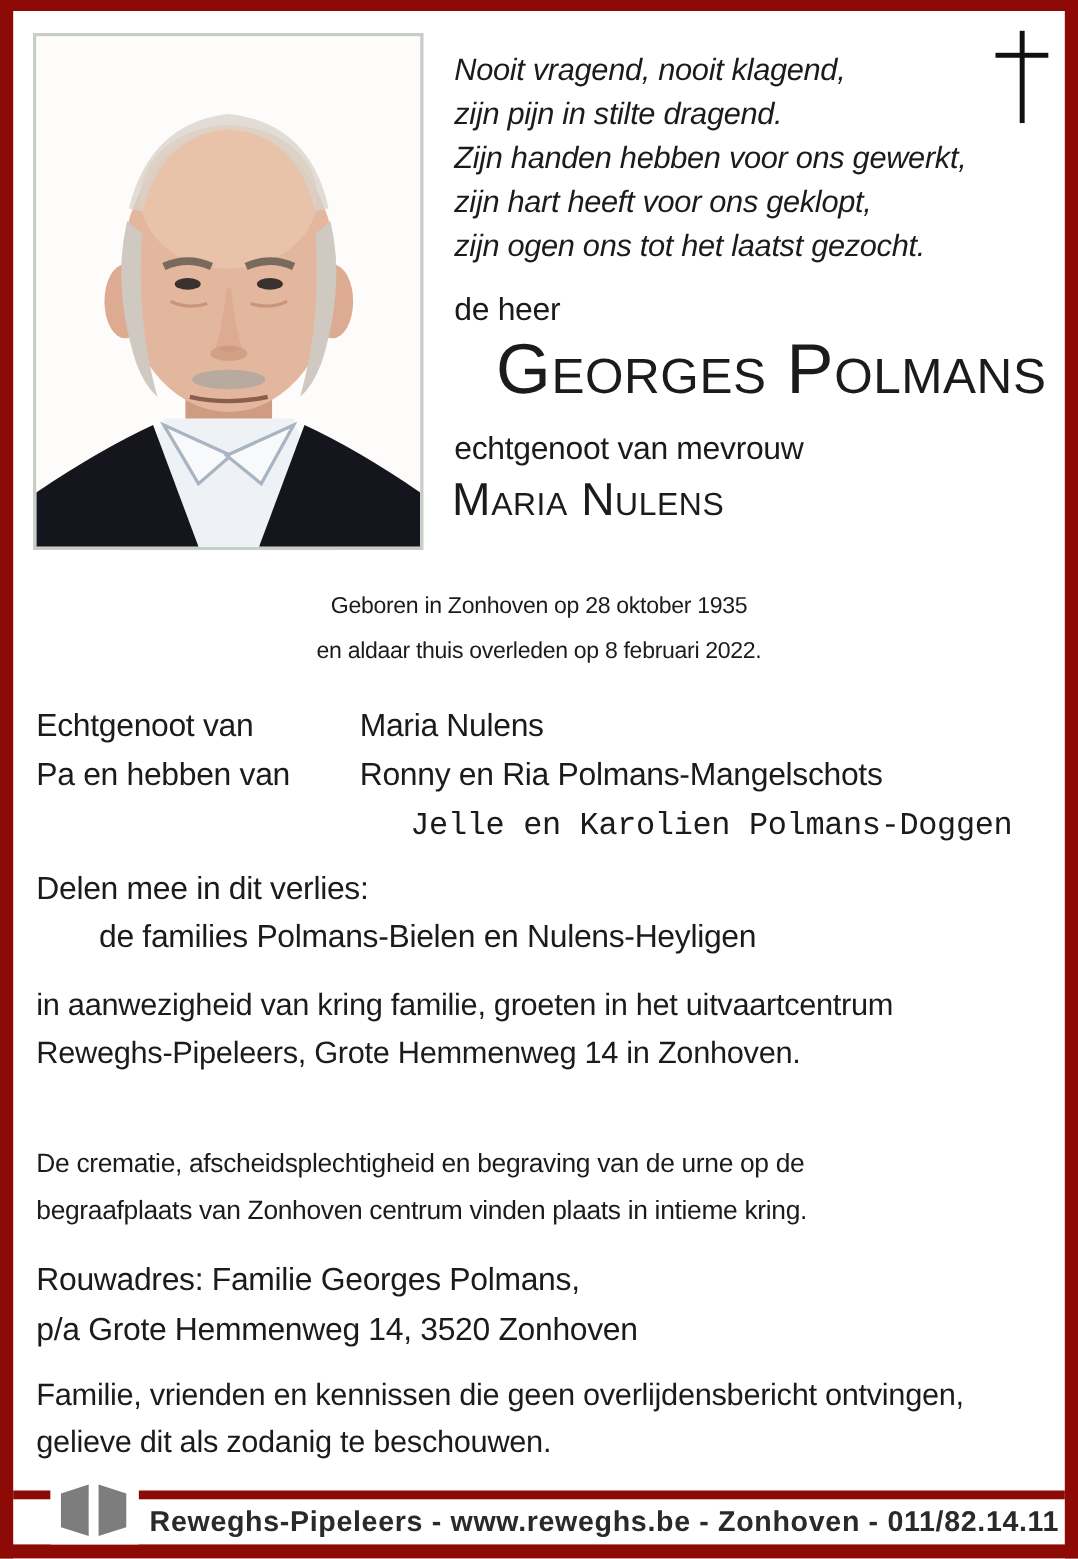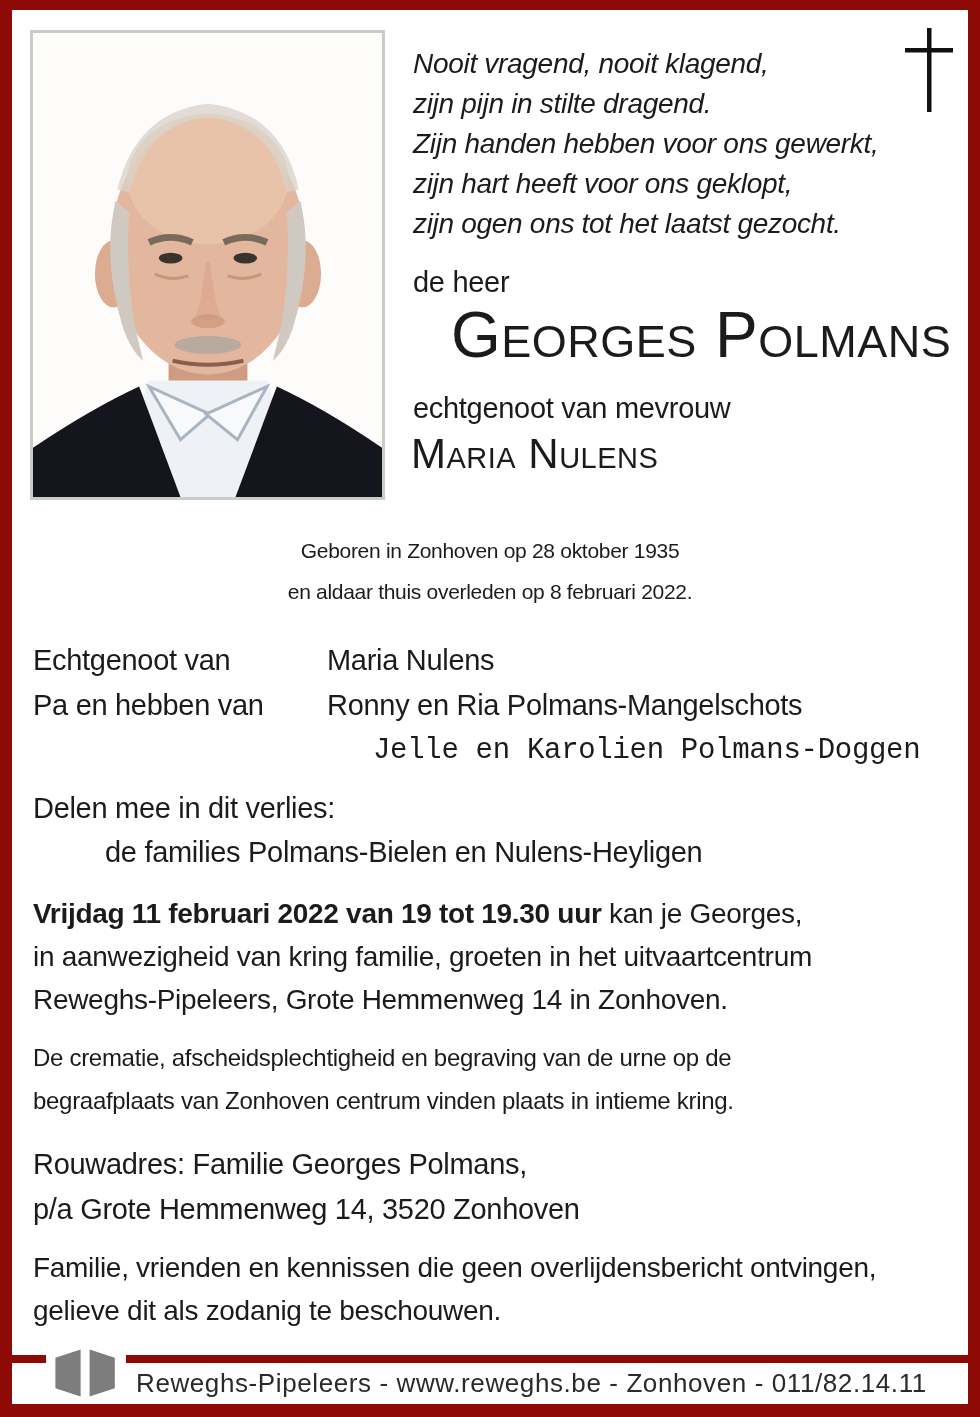--- a/index.html
+++ b/index.html
@@ -49,40 +49,40 @@
     text-align:center; font-size:21px; line-height:41px;
   }
 
   .relations { position:absolute; left:33px; top:638px; width:900px; font-size:29px; line-height:45px; }
   .rel-row { display:flex; }
   .rel-label { width:294px; flex:0 0 294px; }
   .rel-values { flex:1; }
   .rel-values .indent { margin-left:46px;font-family:Liberation Mono, monospace; }
 
   .condolence { position:absolute; left:33px; top:786px; width:900px; font-size:29px; line-height:44px; }
-  .condolence .indent { margin-left:72px; }
+  .condolence .indent { margin-left:57px; }
 
   .visitation { position:absolute; left:33px; top:892px; width:910px; font-size:28px; line-height:43px; }
   .visitation b { letter-spacing:-0.3px; }
 
   .cremation { position:absolute; left:33px; top:1036px; width:910px; font-size:24px; line-height:43px; }
 
   .mourning { position:absolute; left:33px; top:1142px; width:910px; font-size:29px; line-height:45px; }
 
   .notice { position:absolute; left:33px; top:1246px; width:920px; font-size:28px; line-height:43px; }
 
   .footer-rule-a { position:absolute; left:12px; top:1355px; width:34px; height:8px; background:#8d0a06; }
   .footer-rule-b { position:absolute; left:126px; top:1355px; width:842px; height:8px; background:#8d0a06; }
   .logo-box {
     position:absolute; left:46px; top:1342px; width:80px; height:62px;
     background:#ffffff; display:flex; align-items:center; justify-content:center;
   }
   .footer-text {
     position:absolute; left:136px; top:1368px; width:830px;
-    font-size:26px; letter-spacing:0.6px; color:#2a2a2a; white-space:nowrap;
+    font-size:26px; letter-spacing:0.6px; color:#2a2a2a; white-space:nowrap;font-weight:bold;
   }
 </style>
 </head>
 <body>
 
 <div class="page">
 
   <div class="strip strip-top"></div>
   <div class="strip strip-left"></div>
   <div class="strip strip-right"></div>
@@ -171,21 +171,20 @@
       </div>
     </div>
   </div>
 
   <div class="condolence">
     <div>Delen mee in dit verlies:</div>
     <div class="indent">de families Polmans-Bielen en Nulens-Heyligen</div>
   </div>
 
   <div class="visitation">
-    <div><b>Vrijdag 11 februari 2022 van 19 tot 19.30 uur</b><span> kan je Georges,</span></div>
     <div>in aanwezigheid van kring familie, groeten in het uitvaartcentrum</div>
     <div>Reweghs-Pipeleers, Grote Hemmenweg 14 in Zonhoven.</div>
   </div>
 
   <div class="cremation">
     <div>De crematie, afscheidsplechtigheid en begraving van de urne op de</div>
     <div>begraafplaats van Zonhoven centrum vinden plaats in intieme kring.</div>
   </div>
 
   <div class="mourning">

